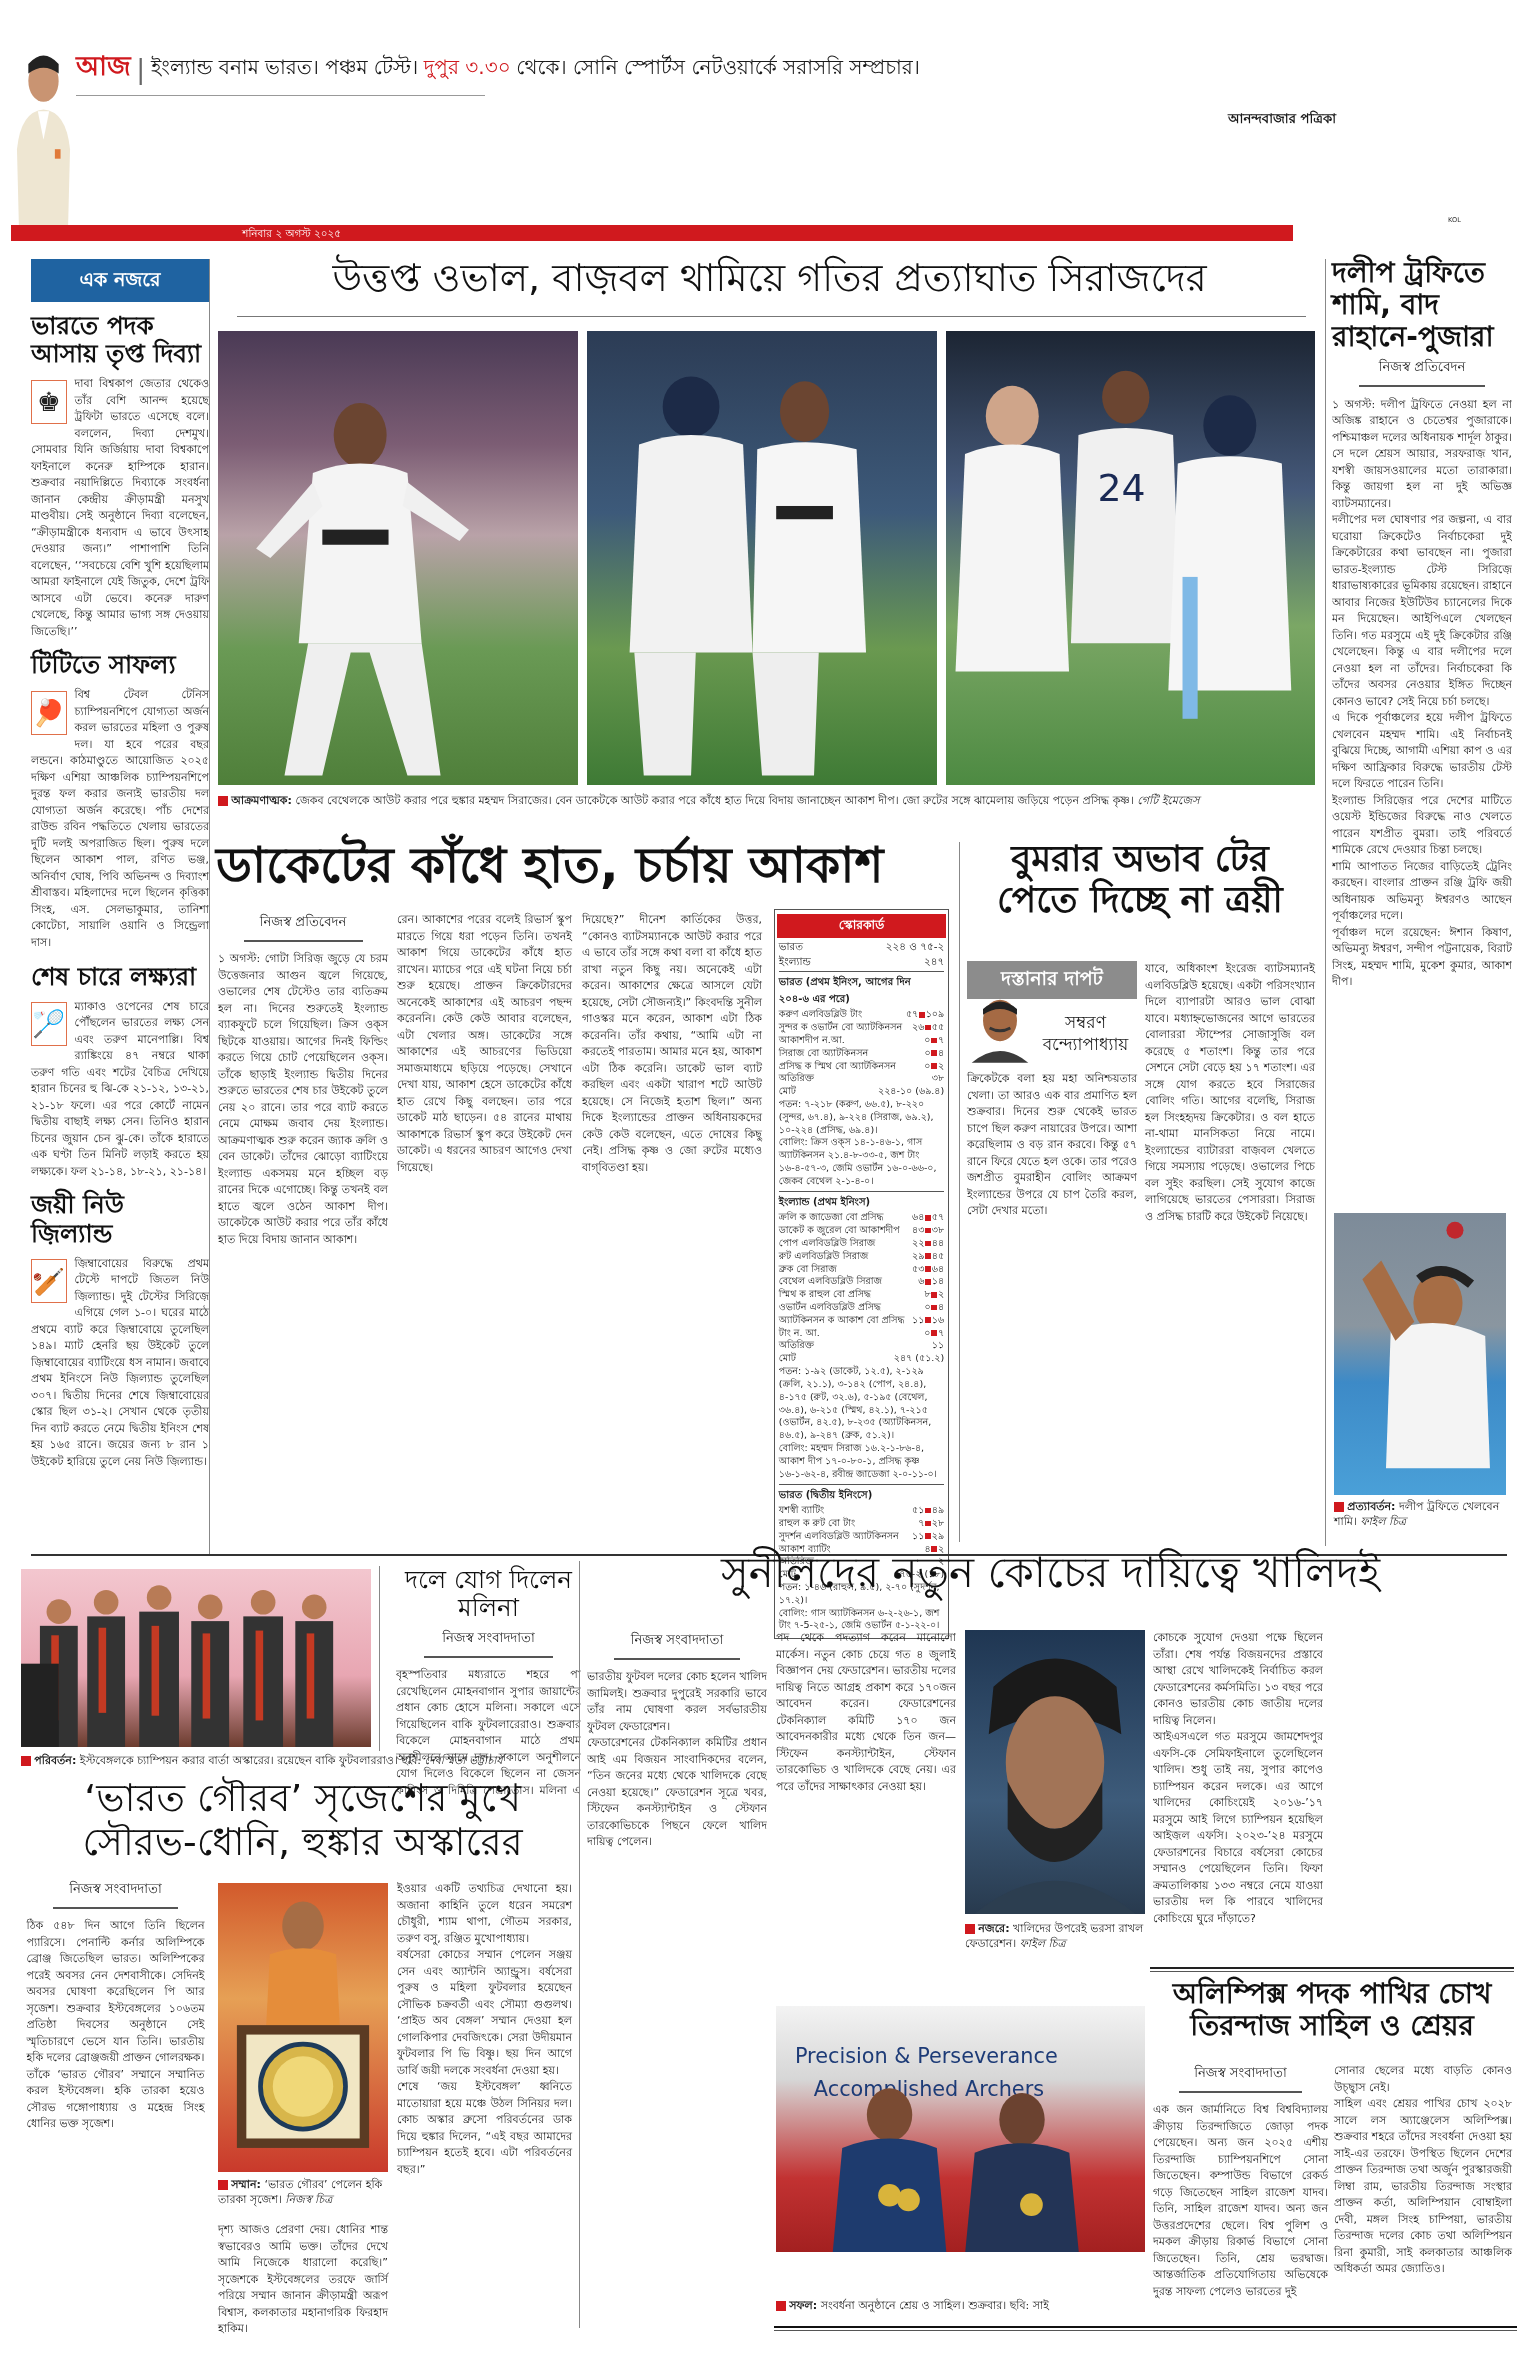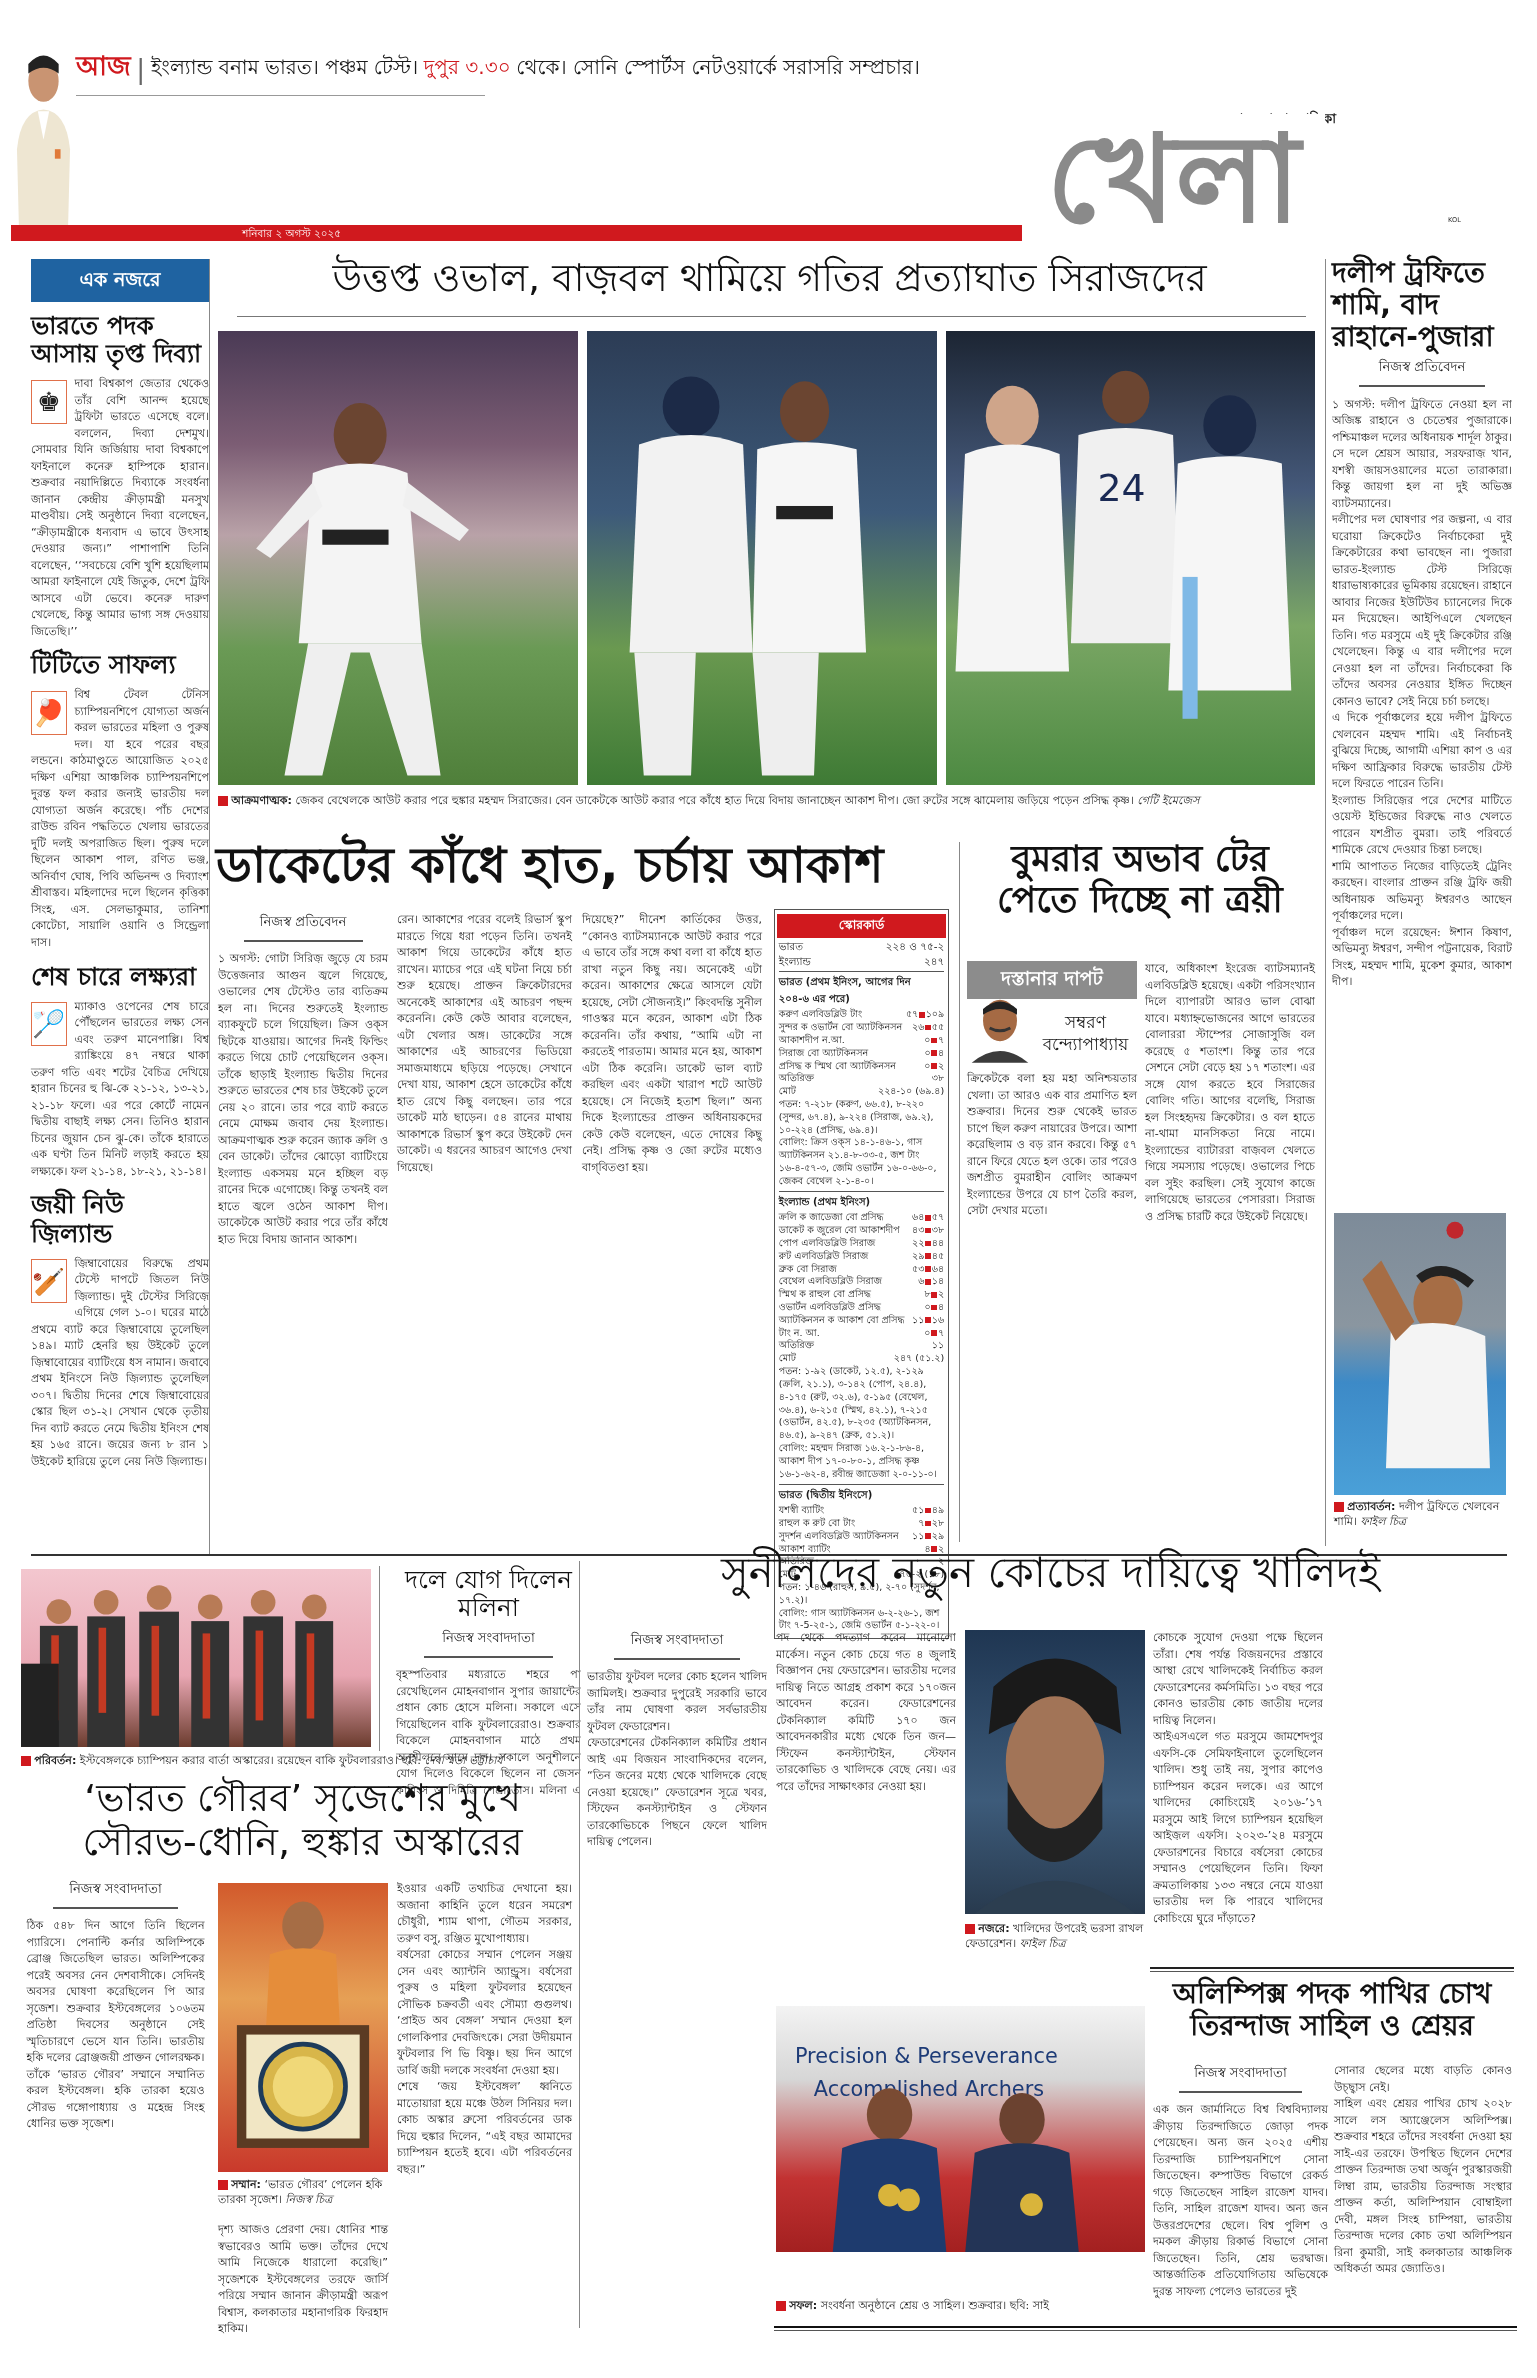--- a/index.html
+++ b/index.html
@@ -41,21 +41,20 @@
     <span style="color:#d0191e;font-weight:bold;font-size:26.5px;">আজ</span>
     <span style="color:#666;font-size:26.5px;">|</span>
     <span>ইংল্যান্ড বনাম ভারত। পঞ্চম টেস্ট।</span>
     <span style="color:#d0191e;">দুপুর ৩.৩০</span>
     <span>থেকে। সোনি স্পোর্টস নেটওয়ার্কে সরাসরি সম্প্রচার।</span>
   </div>
   <div class="abs rule-h" style="left:76px;top:95px;width:409px;height:0.9px;background:#999;"></div>
   <div class="abs" style="left:11.4px;top:225px;width:1282px;height:16px;background:#d0191e;"></div>
   <div class="abs" style="left:284px;top:226px;width:57px;font-size:10.4px;color:#fff;text-align:right;white-space:nowrap;direction:rtl;">শনিবার ২ অগস্ট ২০২৫</div>
   <div class="abs" style="left:1216px;top:109px;width:132px;font-size:13.2px;font-weight:bold;text-align:center;">আনন্দবাজার পত্রিকা</div>
-  <div class="abs" style="left:1022px;top:114px;width:303px;height:132px;font-size:121px;font-weight:bold;color:#8a8a8a;text-align:center;line-height:132px;background:#fff;">খেলা</div>
   <div class="abs" style="left:1448px;top:216px;font-size:6.6px;color:#333;">KOL</div>
 </div>
 
 <div class="abs" style="left:31px;top:259px;width:178px;height:1297px;">
   <div style="background:#1f63a1;color:#fff;font-size:19px;font-weight:bold;text-align:center;padding:5.7px 0;">এক নজরে</div>
 
   <div style="margin-top:9.5px;">
     <div class="head" style="font-size:24.6px;margin-bottom:7.6px;">ভারতে পদক আসায় তৃপ্ত দিব্যা</div>
     <div class="body-text"><span class="icon-box">♚</span><span>দাবা বিশ্বকাপ জেতার থেকেও তাঁর বেশি আনন্দ হয়েছে ট্রফিটা ভারতে এসেছে বলে। বললেন, দিব্যা দেশমুখ। সোমবার যিনি জর্জিয়ায় দাবা বিশ্বকাপে ফাইনালে কনেরু হাম্পিকে হারান। শুক্রবার নয়াদিল্লিতে দিব্যাকে সংবর্ধনা জানান কেন্দ্রীয় ক্রীড়ামন্ত্রী মনসুখ মাণ্ডবীয়। সেই অনুষ্ঠানে দিব্যা বলেছেন, “ক্রীড়ামন্ত্রীকে ধন্যবাদ এ ভাবে উৎসাহ দেওয়ার জন্য।” পাশাপাশি তিনি বলেছেন, ‘‘সবচেয়ে বেশি খুশি হয়েছিলাম আমরা ফাইনালে যেই জিতুক, দেশে ট্রফি আসবে এটা ভেবে। কনেরু দারুণ খেলেছে, কিন্তু আমার ভাগ্য সঙ্গ দেওয়ায় জিতেছি।’’</span></div>
   </div>

